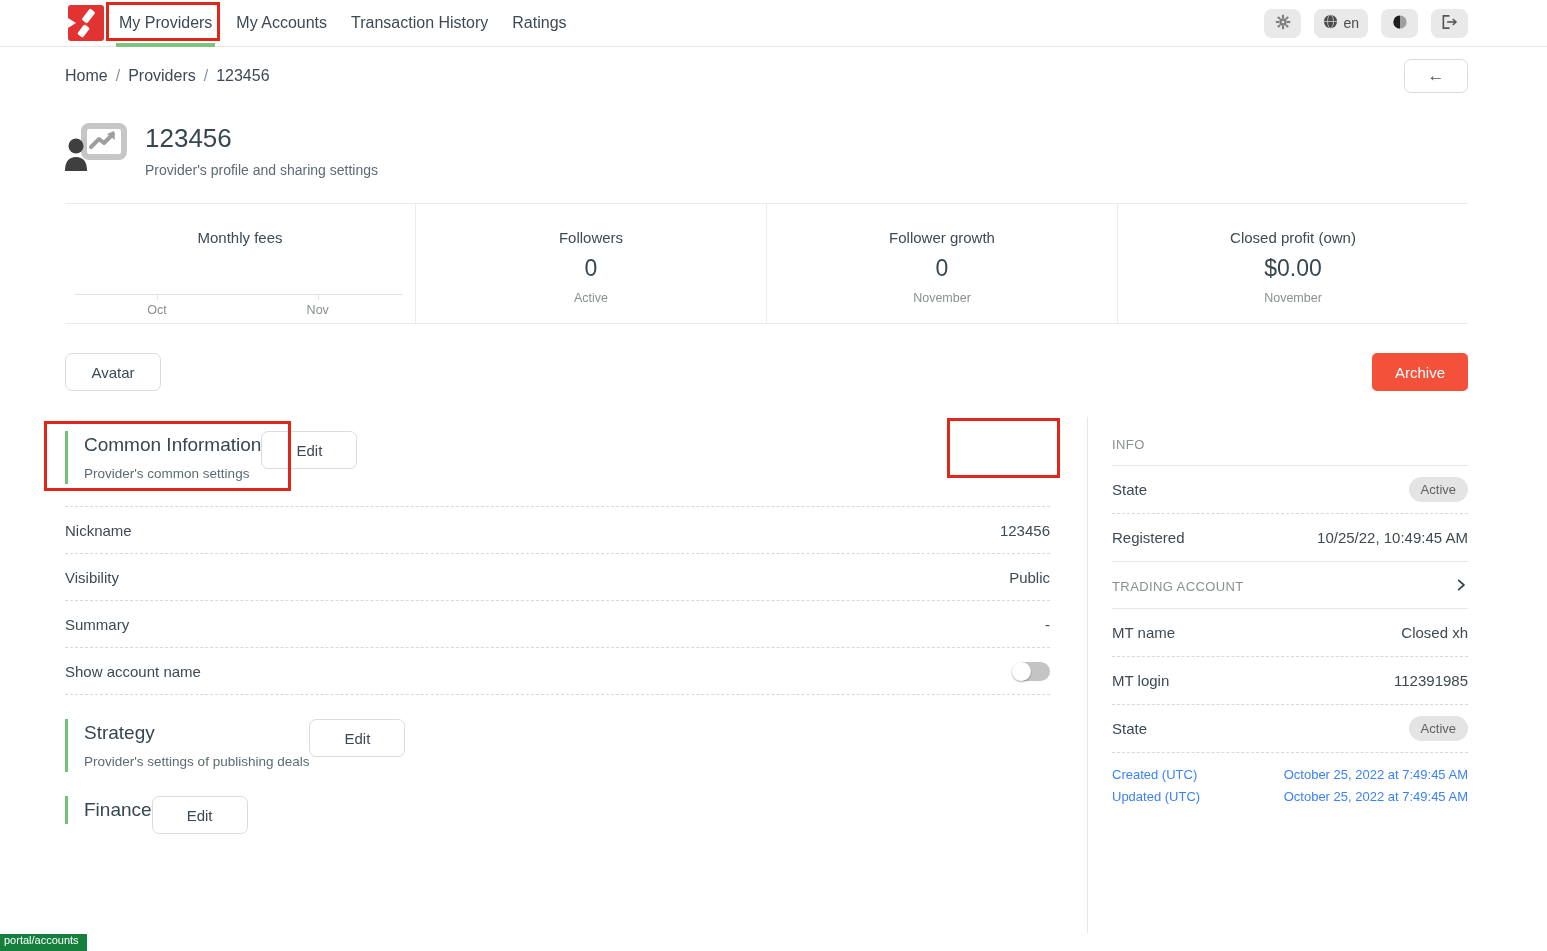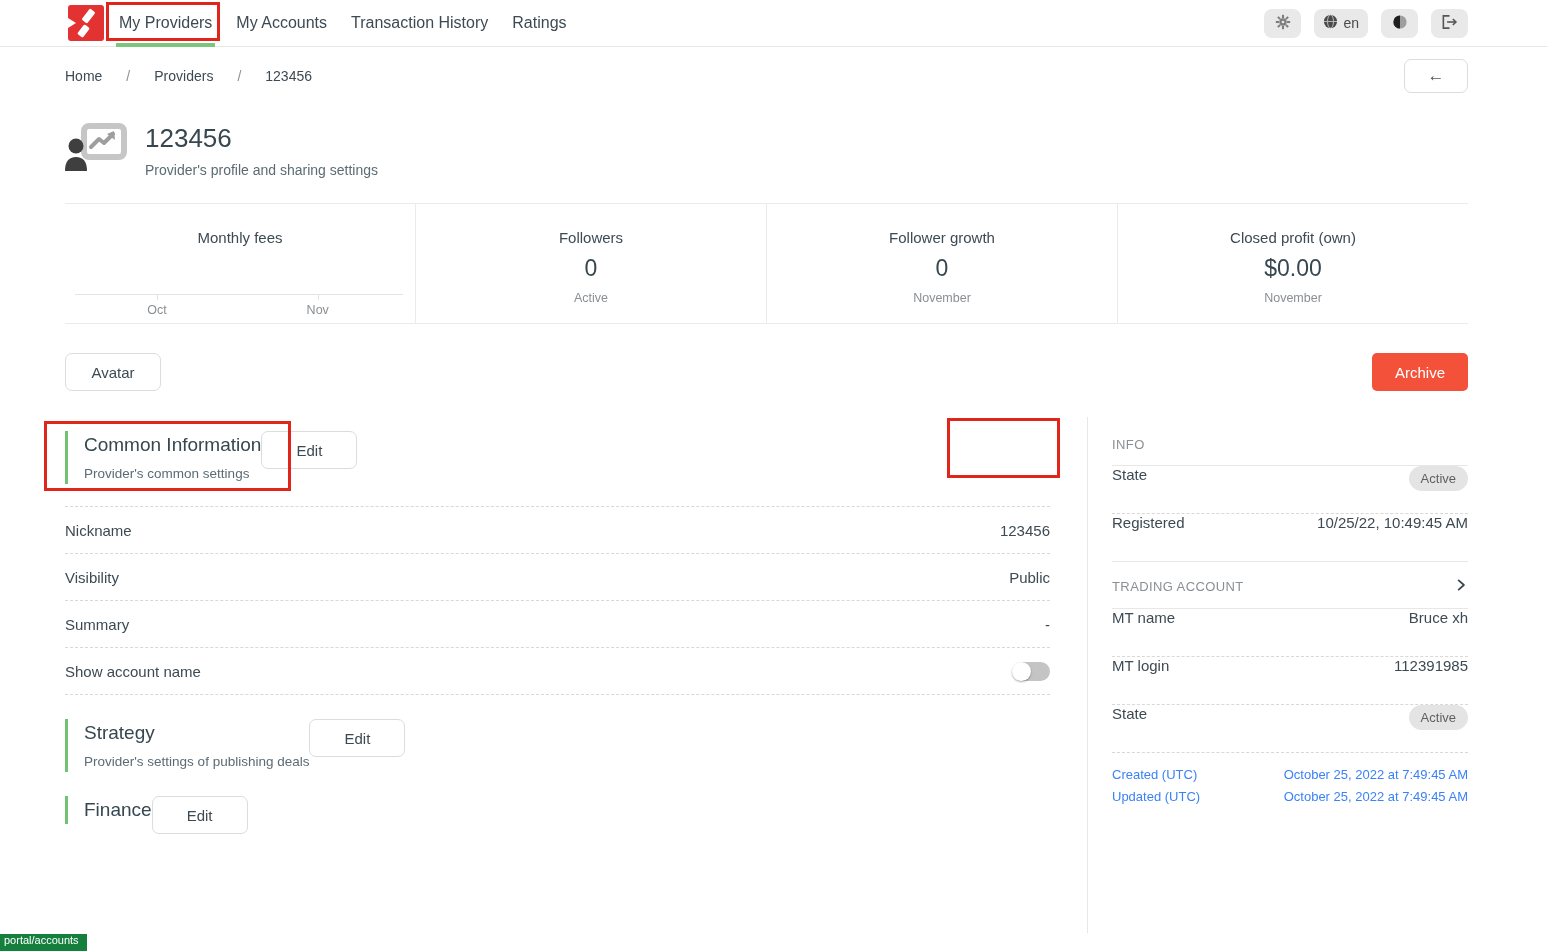--- a/index.html
+++ b/index.html
@@ -13,21 +13,21 @@
   .topnav { height:47px; display:flex; align-items:center; border-bottom:1px solid #e7e7e7; padding:0 79px 0 68px; background:#fff; }
   .logo { width:36px; height:36px; margin-right:12px; flex:0 0 auto; }
   .nav-items { display:flex; gap:18px; align-items:stretch; height:47px; }
   .nav-item { display:flex; align-items:center; font-size:16px; color:#3d4a53; padding:0 3px; cursor:pointer; white-space:nowrap; }
   .nav-item.active { box-shadow: inset 0 -4px 0 0 #7cc57f; }
   .nav-actions { margin-left:auto; display:flex; gap:13px; }
   .nav-btn { min-width:37px; height:29px; padding:0 9px; background:#e9e9e9; border:none; border-radius:8px; display:flex; align-items:center; justify-content:center; gap:5px; font-size:14px; color:#4a4a4a; cursor:pointer; font-family:inherit; }
   
   .content { padding:0 79px 0 65px; }
   .breadcrumb-row { display:flex; justify-content:space-between; align-items:center; margin-top:8px; height:42px; }
-  .breadcrumb { display:flex; gap:24px; font-size:14px; color:#3d4a53; }
+  .breadcrumb { display:flex; gap:8px; font-size:16px; color:#3d4a53; }
   .crumb { cursor:pointer; }
   .crumb-sep { color:#8a939b; }
   .back-btn { width:64px; height:34px; border:1px solid #dcdcdc; border-radius:7px; background:#fff; font-size:17px; color:#555; display:flex; align-items:center; justify-content:center; cursor:pointer; font-family:inherit; }
   .page-header { display:flex; align-items:flex-start; gap:18px; margin-top:26px; }
   .ph-title { font-size:26px; color:#37474f; font-weight:400; }
   .ph-sub { font-size:14px; color:#5c6b73; margin-top:8px; }
   
   .stats-row { display:flex; margin-top:24px; border-top:1px solid #ebebeb; border-bottom:1px solid #ebebeb; height:121px;text-align:center; }
   .stat-card { flex:1; position:relative; display:flex; flex-direction:column; align-items:center; padding-top:25px; }
   .stat-card + .stat-card { border-left:1px solid #ebebeb; }
@@ -55,21 +55,21 @@
   
   .toggle { width:37px; height:19px; border-radius:10px; position:relative; cursor:pointer; flex:0 0 auto; }
   .toggle.off { background:#c4c4c4; }
   .toggle.on  { background:#c8e6c9; }
   .knob { position:absolute; top:0; width:19px; height:19px; border-radius:50%; }
   .toggle.off .knob { left:-1px; background:#fff; box-shadow:0 1px 2px rgba(0,0,0,.35); }
   .toggle.on  .knob { right:-1px; background:#81c784; }
   
   .sb-caption { font-size:13px; color:#8a8f94; letter-spacing:.4px; padding:20px 0 13px; border-bottom:1px solid #e7e7e7; display:flex; justify-content:space-between; align-items:center; }
   .sb-caption.later { padding-top:16px; }
-  .sb-row { height:48px; display:flex; align-items:flex-start; justify-content:space-between; font-size:15px; }
+  .sb-row { height:48px; display:flex; align-items:center; justify-content:space-between; font-size:15px; }
   .sb-row.dashed { border-bottom:1px dashed #d8d8d8; }
   .sb-row.solid  { border-bottom:1px solid #e7e7e7; }
   .badge { background:#e4e4e4; color:#5f5f5f; font-size:13px; padding:5px 12px; border-radius:14px; }
   .sb-meta { padding-top:14px; font-size:13px; color:#3b82f6; }
   .meta-line { display:flex; justify-content:space-between; margin-bottom:7px; }
   
   .annotation { position:absolute; border:3px solid #e0251b; z-index:50; pointer-events:none; }
   #ann-nav    { left:106px; top:2px;   width:114px; height:39px; }
   #ann-common { left:44px;  top:421px; width:247px; height:70px; }
   #ann-edit   { left:947px; top:418px; width:113px; height:60px; }
@@ -267,21 +267,21 @@
       <div class="sb-caption later">
         <span>TRADING ACCOUNT</span>
         <span>
           <svg width="14" height="14" viewBox="0 0 24 24" fill="none" stroke="#37474f" stroke-width="3" stroke-linecap="round" stroke-linejoin="round">
               <polyline points="8,4 17,12 8,20"></polyline>
             </svg>
         </span>
       </div>
       <div class="sb-row dashed">
         <span>MT name</span>
-        <span>Bruce xh</span>
+        <span>Closed xh</span>
       </div>
       <div class="sb-row dashed">
         <span>MT login</span>
         <span>112391985</span>
       </div>
       <div class="sb-row dashed">
         <span>State</span>
         <span class="badge">Active</span>
       </div>
       <div class="sb-meta">

